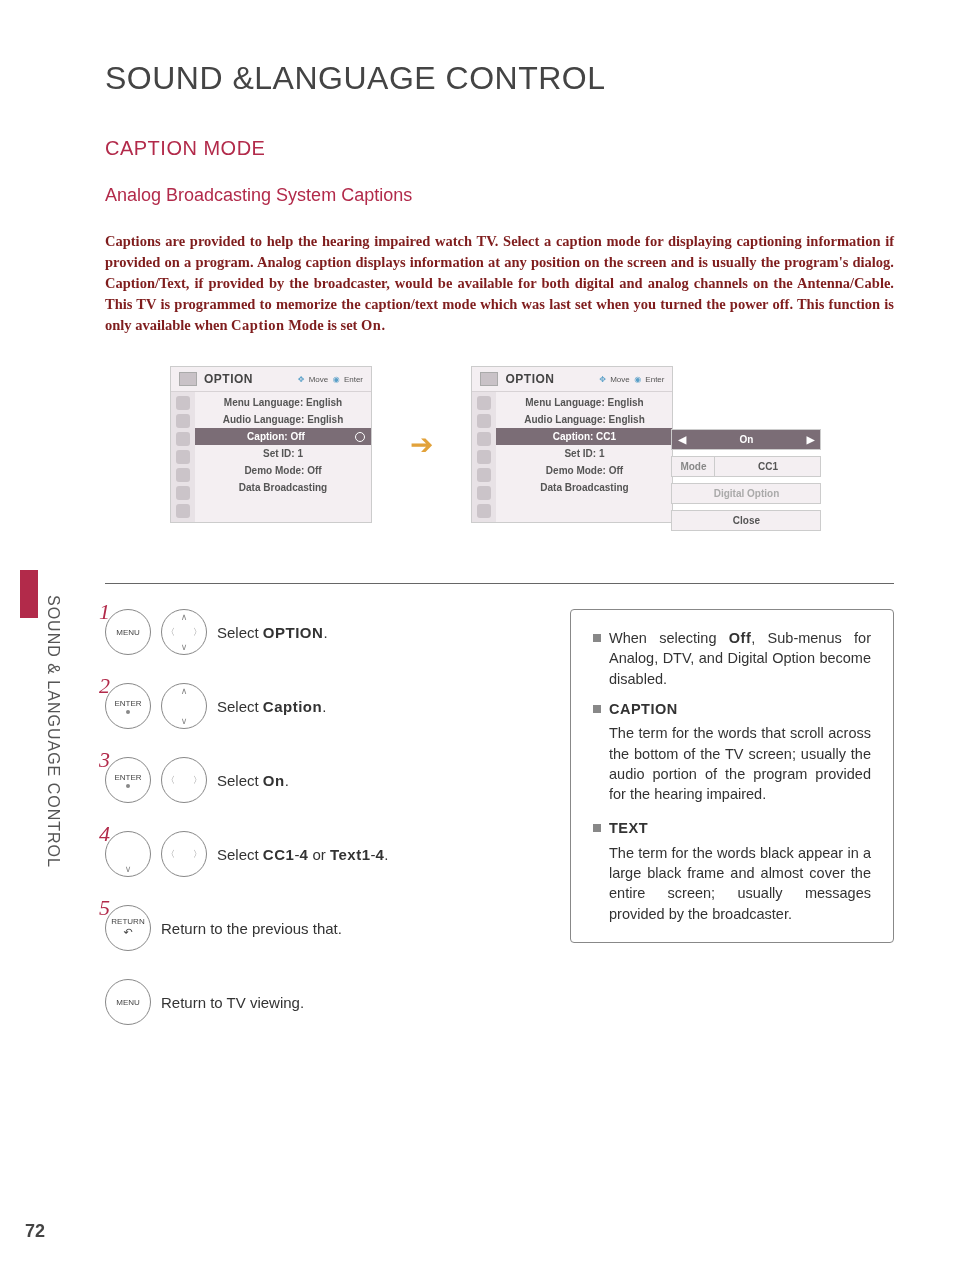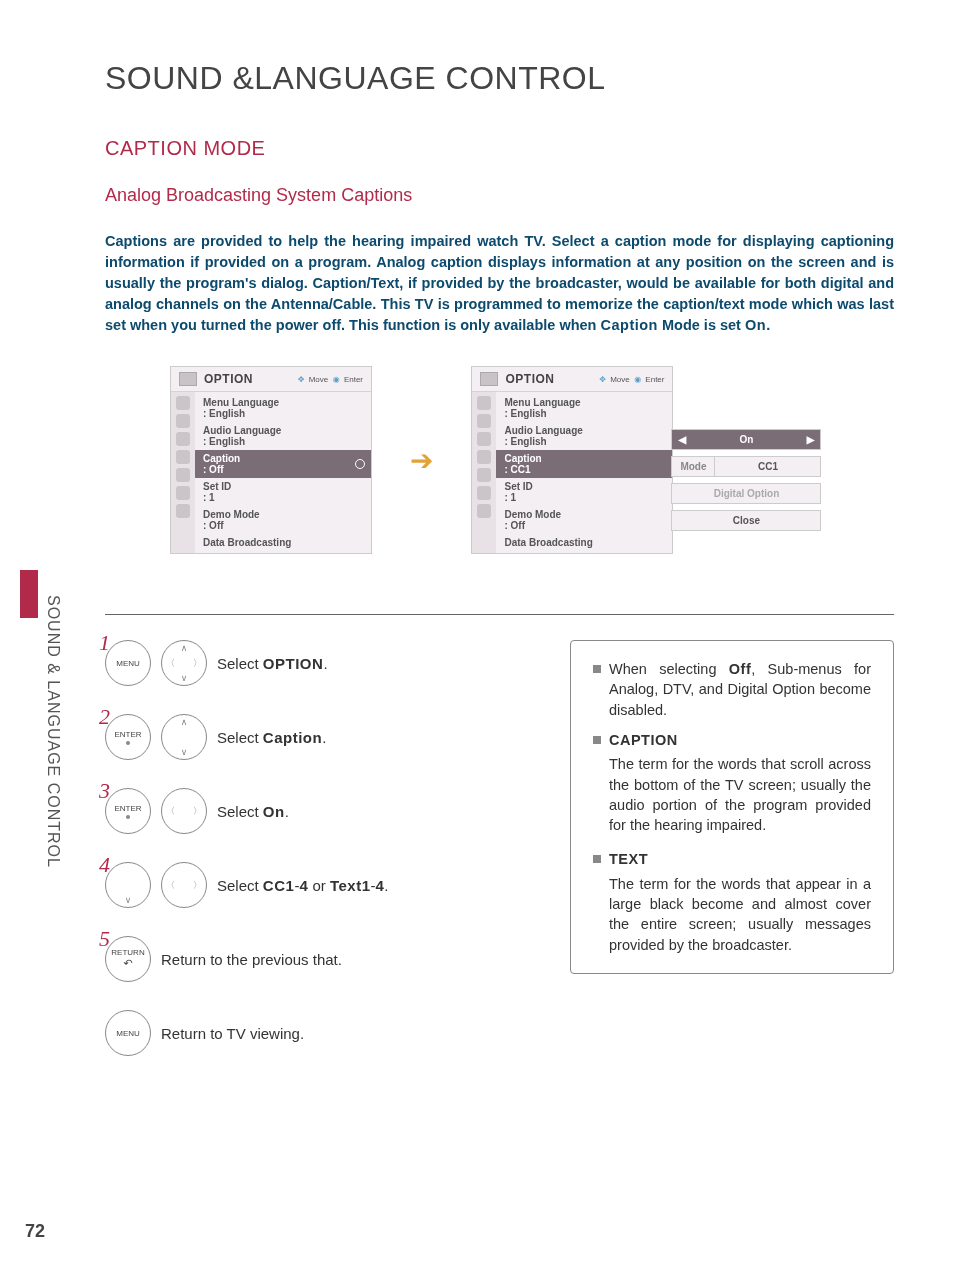--- a/index.html
+++ b/index.html
@@ -4,35 +4,35 @@
 <style>
   @page { margin:0; }
   html,body{margin:0;padding:0;background:#fff;font-family:"Trebuchet MS","Lucida Grande",Arial,sans-serif;color:#333;}
   .page{width:954px;height:1272px;position:relative;box-sizing:border-box;padding:60px 60px 30px 105px;}
   .side-tab{position:absolute;left:20px;top:570px;width:18px;height:48px;background:#b22a4a;}
   .side-label{position:absolute;left:44px;top:595px;writing-mode:vertical-rl;text-orientation:mixed;font-family:"Trebuchet MS",sans-serif;font-size:16px;letter-spacing:1px;color:#555;}
   .page-num{position:absolute;left:25px;bottom:30px;font-weight:bold;font-size:18px;color:#444;}
   h1{font-weight:normal;font-size:32px;margin:0 0 40px 0;color:#444;letter-spacing:.5px;}
   h2{font-weight:normal;font-size:20px;margin:0 0 25px 0;color:#b22a4a;letter-spacing:.5px;}
   h3{font-weight:normal;font-size:18px;margin:0 0 25px 0;color:#b22a4a;}
-  .intro{font-size:14.5px;line-height:1.45;font-weight:bold;color:#0c4a6e;text-align:justify;}
+  .intro{font-size:14.5px;line-height:1.45;font-weight:bold;color:#7f1d1d;text-align:justify;font-family:Liberation Serif, serif;}
   .bold{font-weight:bold;letter-spacing:.5px;}
   
   .osd-row{display:flex;align-items:center;gap:38px;margin:30px 0 20px 65px;}
   .osd{width:200px;background:#f4eff2;border:1px solid #ccc;font-size:10px;color:#555;position:relative;}
   .osd-header{display:flex;align-items:center;padding:5px 8px;border-bottom:1px solid #d7d2d5;}
   .osd-header .ico{width:16px;height:12px;background:#c9c2c7;border:1px solid #aaa;margin-right:7px;}
   .osd-title{font-weight:bold;font-size:12px;letter-spacing:.5px;color:#444;}
   .osd-hints{margin-left:auto;font-size:8px;color:#5aa0c8;}
   .osd-hints span{margin-left:2px;color:#555;}
   .osd-body{display:flex;}
   .osd-icons{width:24px;background:#e8e2e6;display:flex;flex-direction:column;align-items:center;padding:4px 0;gap:4px;}
   .osd-icons .i{width:14px;height:14px;background:#cbc4c9;border-radius:3px;}
   .osd-list{flex:1;padding:2px 0;}
-  .osd-item{display:flex;padding:3px 8px;justify-content:flex-start;font-weight:bold;color:#555;flex-direction:column;}
+  .osd-item{display:flex;padding:3px 8px;justify-content:center;font-weight:bold;color:#555;}
   .osd-item.hl{background:#7b6d76;color:#fff;position:relative;}
   .osd-item.hl::after{content:"";position:absolute;right:6px;top:50%;width:8px;height:8px;border:1px solid #fff;border-radius:50%;transform:translateY(-50%);}
   .osd-hl2{background:#7b6d76;color:#fff;}
   .arrow-big{color:#e2a23a;font-size:28px;}
   .popup{position:absolute;left:200px;top:63px;width:150px;display:flex;flex-direction:column;gap:6px;font-size:10px;}
   .popup .row{background:#f4eff2;border:1px solid #ccc;padding:4px 8px;text-align:center;position:relative;color:#555;font-weight:bold;}
   .popup .row.on{background:#7b6d76;color:#fff;}
   .popup .row.on::before{content:"◀";position:absolute;left:6px;}
   .popup .row.on::after{content:"▶";position:absolute;right:6px;}
   .popup .row.mode{display:flex;padding:0;justify-content:center;}
@@ -265,17 +265,17 @@
       </div>
       <div class="bullet" style="margin-top:10px">
           <div class="sq"></div>
           <div class="htitle">CAPTION</div>
         </div>
       <div class="sub">The term for the words that scroll across the bottom of the TV screen; usually the audio portion of the program provided for the hearing impaired.</div>
       <div class="bullet">
           <div class="sq"></div>
           <div class="htitle">TEXT</div>
         </div>
-      <div class="sub" style="margin-bottom:0">The term for the words that appear in a large black become and almost cover the entire screen; usually messages provided by the broadcaster.</div>
+      <div class="sub" style="margin-bottom:0">The term for the words black appear in a large black frame and almost cover the entire screen; usually messages provided by the broadcaster.</div>
     </div>
   </div>
 
 </div>
 
 </body></html>

